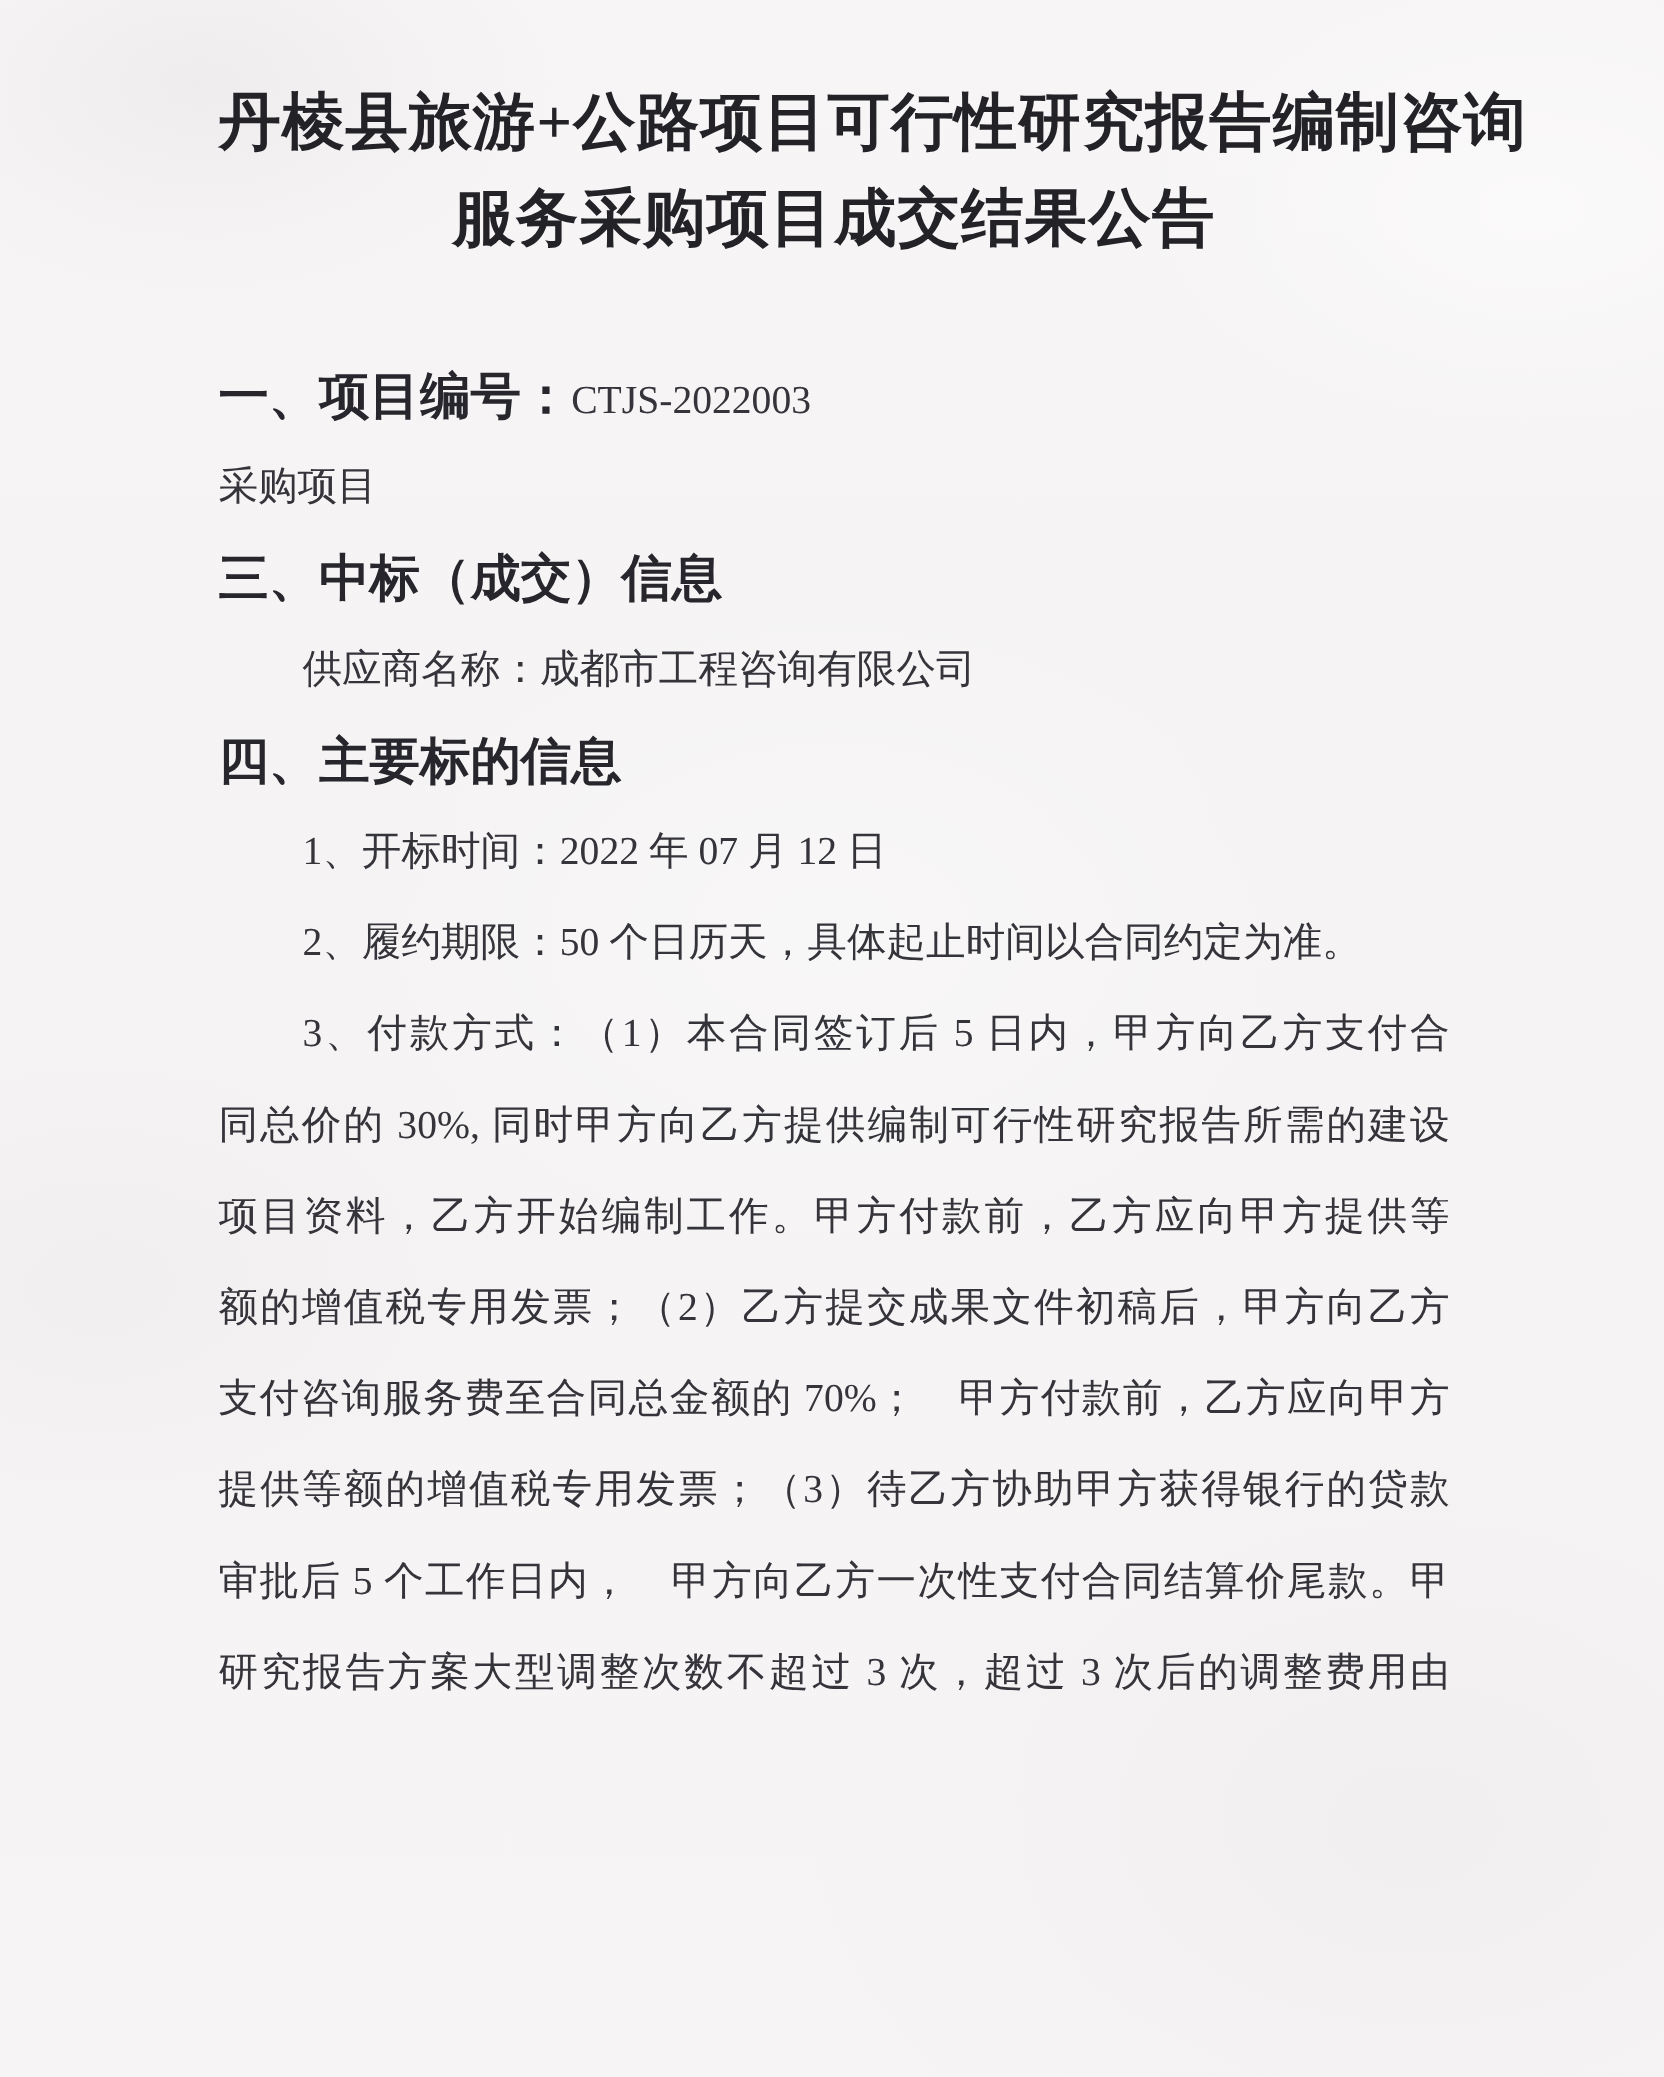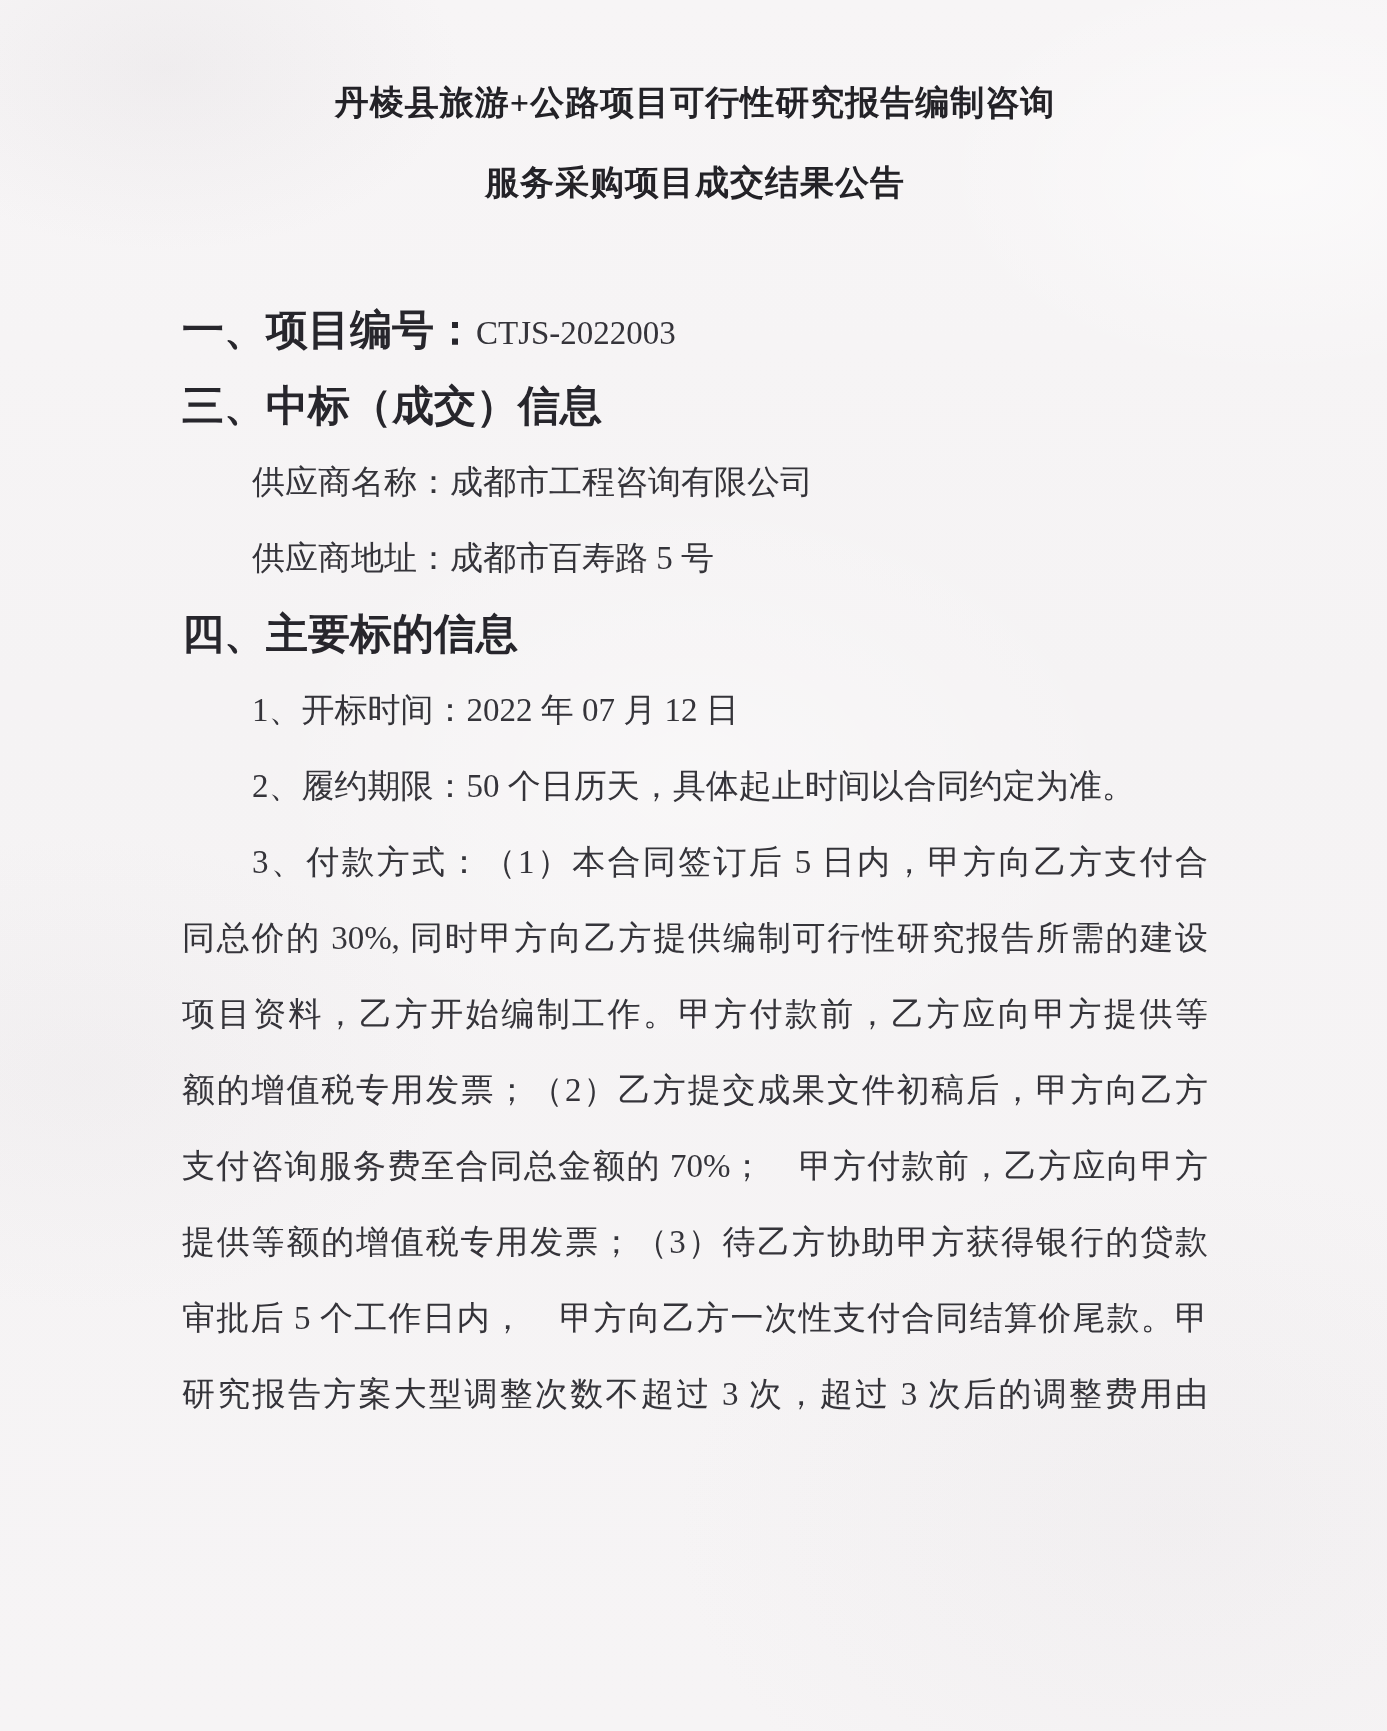--- a/index.html
+++ b/index.html
@@ -28,21 +28,21 @@
     color: #35343a;
   }
   .doc-title {
     position: absolute;
     left: 182px;
     top: 63px;
     width: 1026px;
     text-align: center;
     font-family: "Liberation Serif", "DejaVu Serif", serif;
     font-weight: 700;
-    font-size: 34px;
+    font-size: 52px;
     line-height: 80px;
     color: #232227;
     letter-spacing: 1px;
     white-space: nowrap;
   }
   .doc-body {
     position: absolute;
     left: 182px;
     top: 292px;
     width: 1026px;
@@ -77,23 +77,23 @@
 </head>
 <body>
 
 <div class="page" style="background-color: rgb(246, 244, 245);">
   <div class="doc-title" style="color: rgb(35, 34, 39);">
     <div>丹棱县旅游+公路项目可行性研究报告编制咨询</div>
     <div>服务采购项目成交结果公告</div>
   </div>
   <div class="doc-body">
       <div class="line"><span class="seg-h">一、项目编号：</span><span class="seg-b">CTJS-2022003</span></div>
+      <div class="line"><span class="seg-b">采购项目</span></div>
       <div class="line"><span class="seg-h">三、中标（成交）信息</span></div>
       <div class="line indent"><span class="seg-b">供应商名称：成都市工程咨询有限公司</span></div>
-      <div class="line indent"><span class="seg-b">供应商地址：成都市百寿路 5 号</span></div>
       <div class="line"><span class="seg-h">四、主要标的信息</span></div>
       <div class="line indent"><span class="seg-b">1、开标时间：2022 年 07 月 12 日</span></div>
       <div class="line indent"><span class="seg-b">2、履约期限：50 个日历天，具体起止时间以合同约定为准。</span></div>
       <div class="line indent justify"><span class="seg-b">3、付款方式：（1）本合同签订后 5 日内，甲方向乙方支付合</span></div>
       <div class="line justify"><span class="seg-b">同总价的 30%, 同时甲方向乙方提供编制可行性研究报告所需的建设</span></div>
       <div class="line justify"><span class="seg-b">项目资料，乙方开始编制工作。甲方付款前，乙方应向甲方提供等</span></div>
       <div class="line justify"><span class="seg-b">额的增值税专用发票；（2）乙方提交成果文件初稿后，甲方向乙方</span></div>
       <div class="line justify"><span class="seg-b">支付咨询服务费至合同总金额的 70%；　甲方付款前，乙方应向甲方</span></div>
       <div class="line justify"><span class="seg-b">提供等额的增值税专用发票；（3）待乙方协助甲方获得银行的贷款</span></div>
       <div class="line justify"><span class="seg-b">审批后 5 个工作日内，　甲方向乙方一次性支付合同结算价尾款。甲</span></div>

